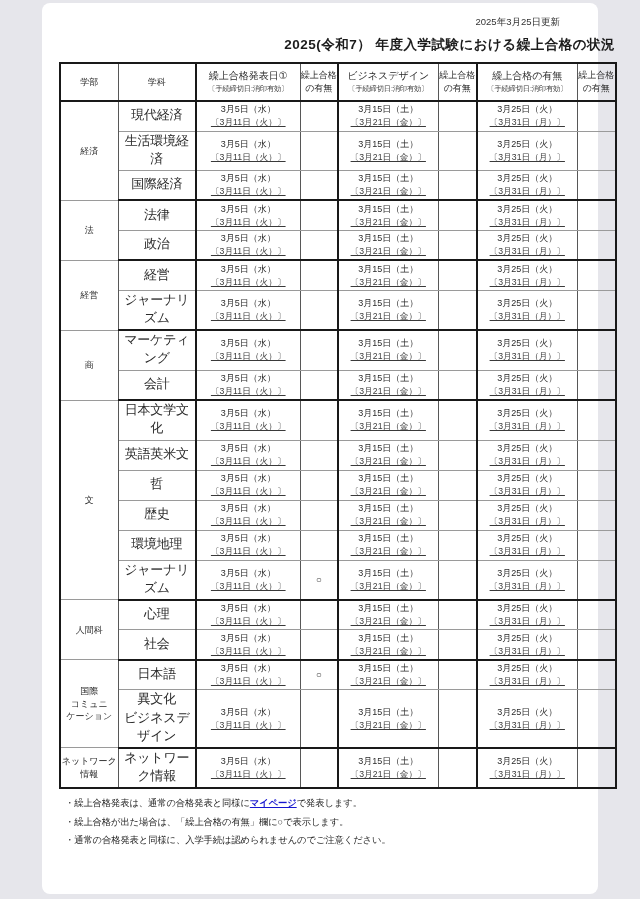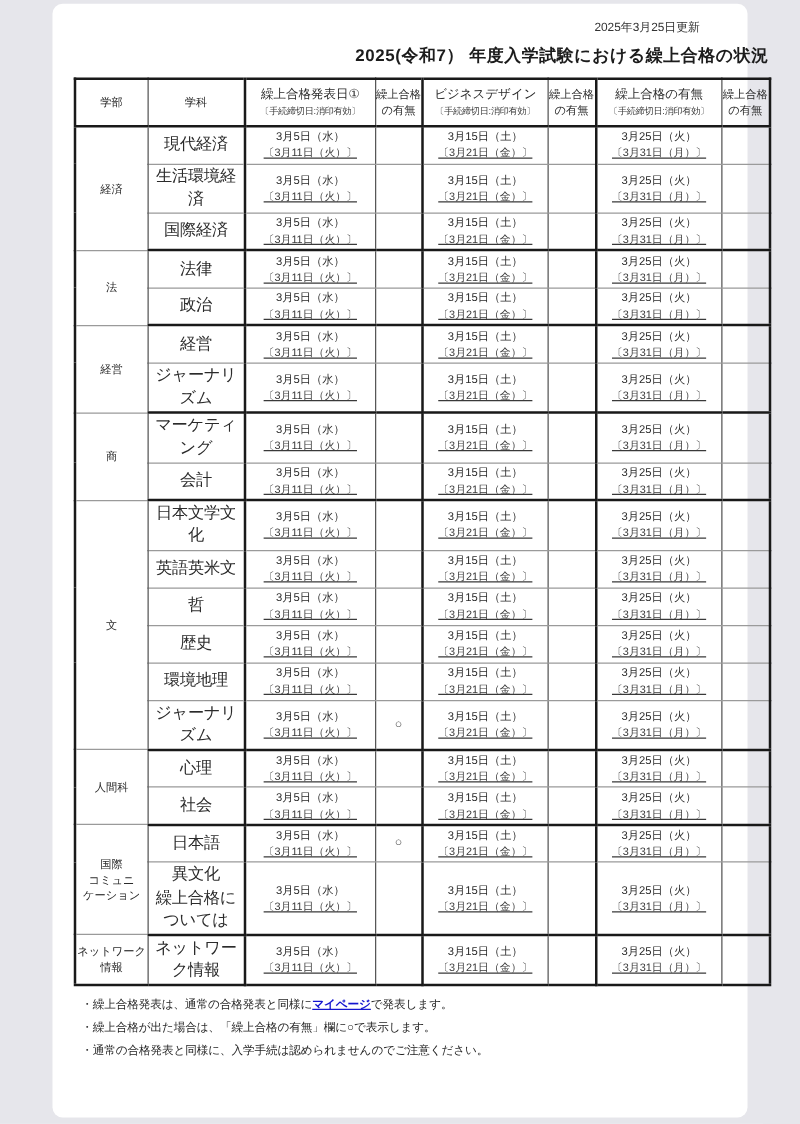--- a/index.html
+++ b/index.html
@@ -450,21 +450,21 @@
           </td>
           <td class="mark thick-r"></td>
           <td class="date">
             <div class="d-main">3月25日（火）</div>
             <div class="d-sub">〔3月31日（月）〕</div>
           </td>
           <td class="mark"></td>
         </tr>
         <tr class="group-end">
           <td class="dept thick-r">異文化
-繰上合格については</td>
+ビジネスデザイン</td>
           <td class="date">
             <div class="d-main">3月5日（水）</div>
             <div class="d-sub">〔3月11日（火）〕</div>
           </td>
           <td class="mark thick-r"></td>
           <td class="date">
             <div class="d-main">3月15日（土）</div>
             <div class="d-sub">〔3月21日（金）〕</div>
           </td>
           <td class="mark thick-r"></td>

